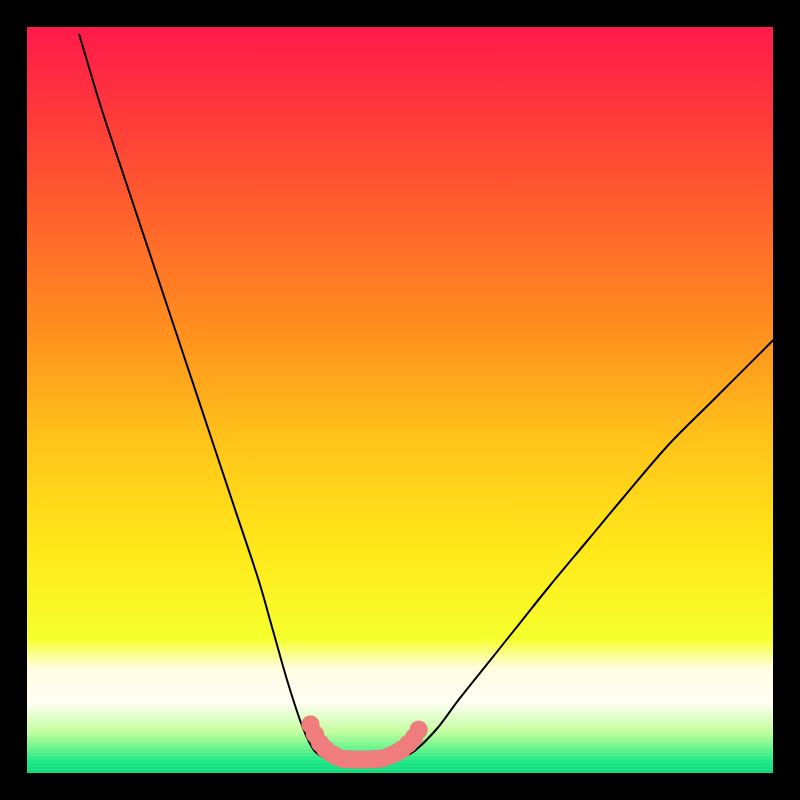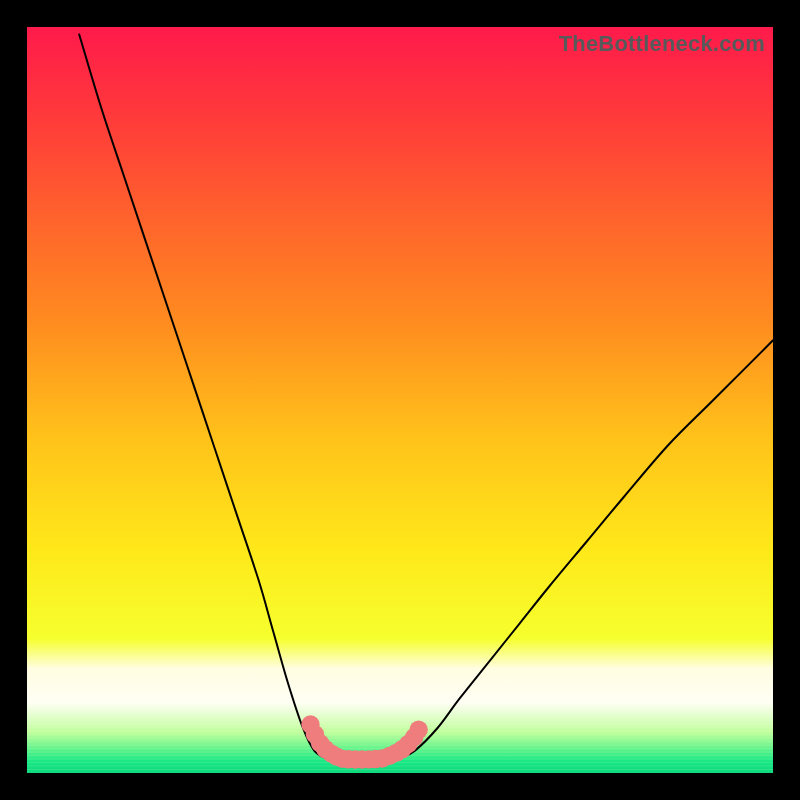--- a/index.html
+++ b/index.html
@@ -109,15 +109,14 @@
         <circle cx="341.66799999999995" cy="732.4228" r="9.2" fill="#ef7d7d"></circle>
         <circle cx="348.382" cy="731.9752" r="9.2" fill="#ef7d7d"></circle>
         <circle cx="355.096" cy="731.453" r="9.2" fill="#ef7d7d"></circle>
         <circle cx="362.556" cy="728.842" r="9.2" fill="#ef7d7d"></circle>
         <circle cx="369.27" cy="725.858" r="9.2" fill="#ef7d7d"></circle>
         <circle cx="375.238" cy="722.128" r="9.2" fill="#ef7d7d"></circle>
         <circle cx="381.206" cy="716.906" r="9.2" fill="#ef7d7d"></circle>
         <circle cx="387.17400000000004" cy="710.192" r="9.2" fill="#ef7d7d"></circle>
         <circle cx="391.65000000000003" cy="702.732" r="9.2" fill="#ef7d7d"></circle>
       </svg>
-    <div class="watermark">TheBottleneck.com</div>
   </div>
 </div>
 
 </body></html>

